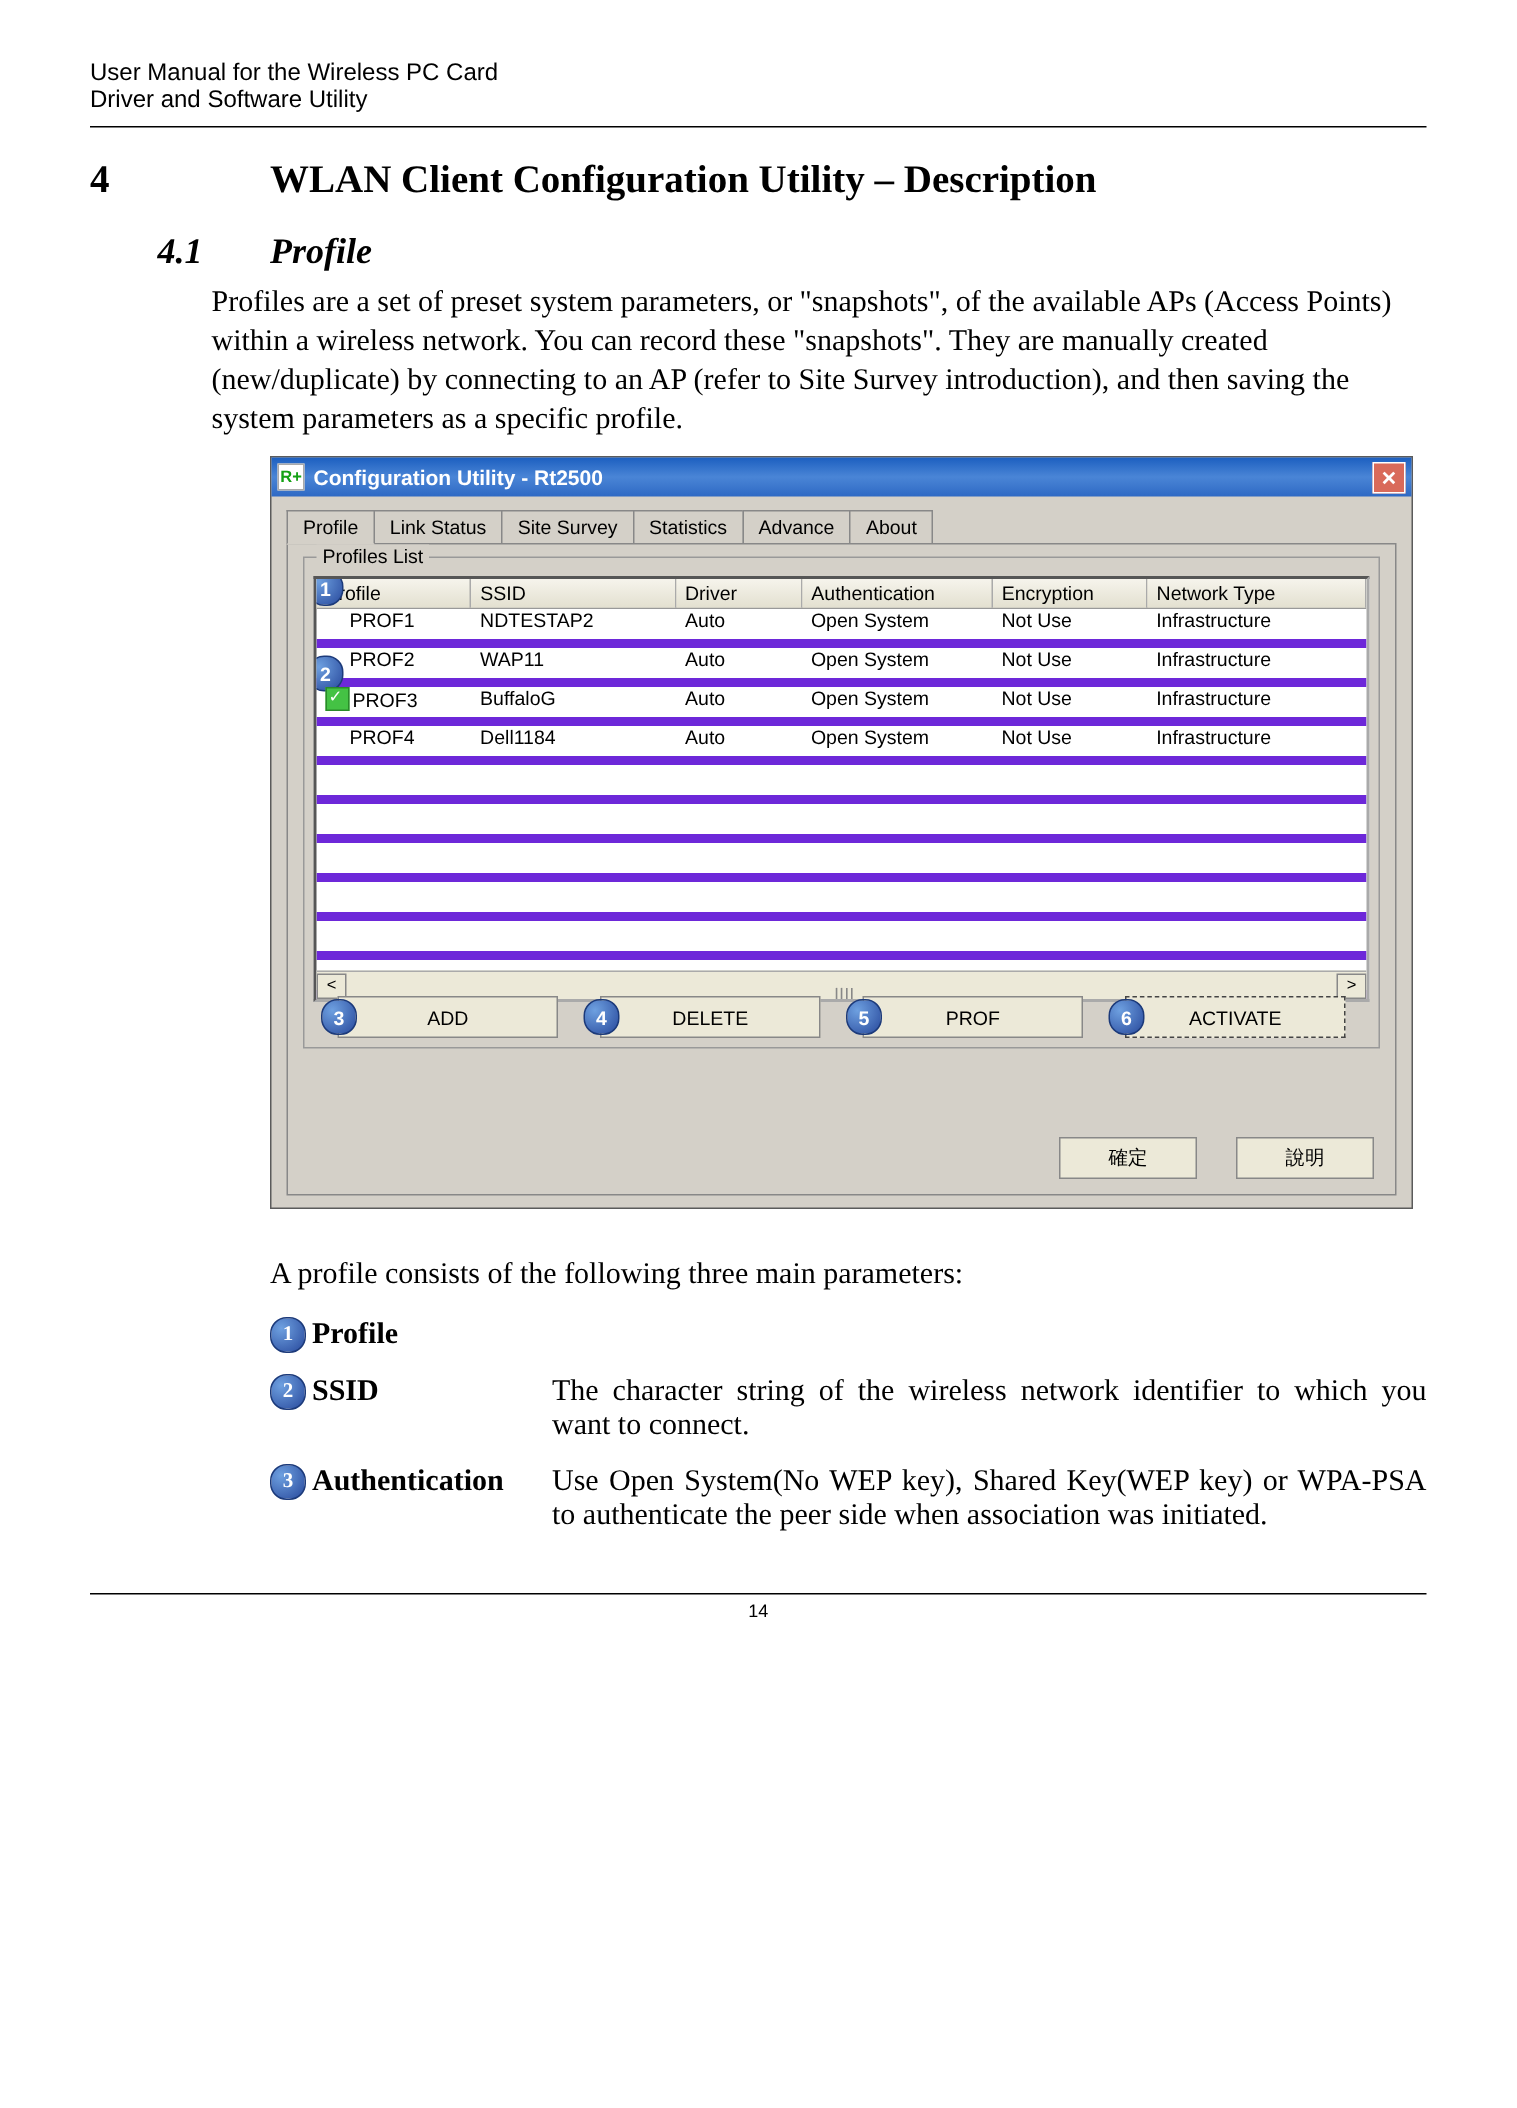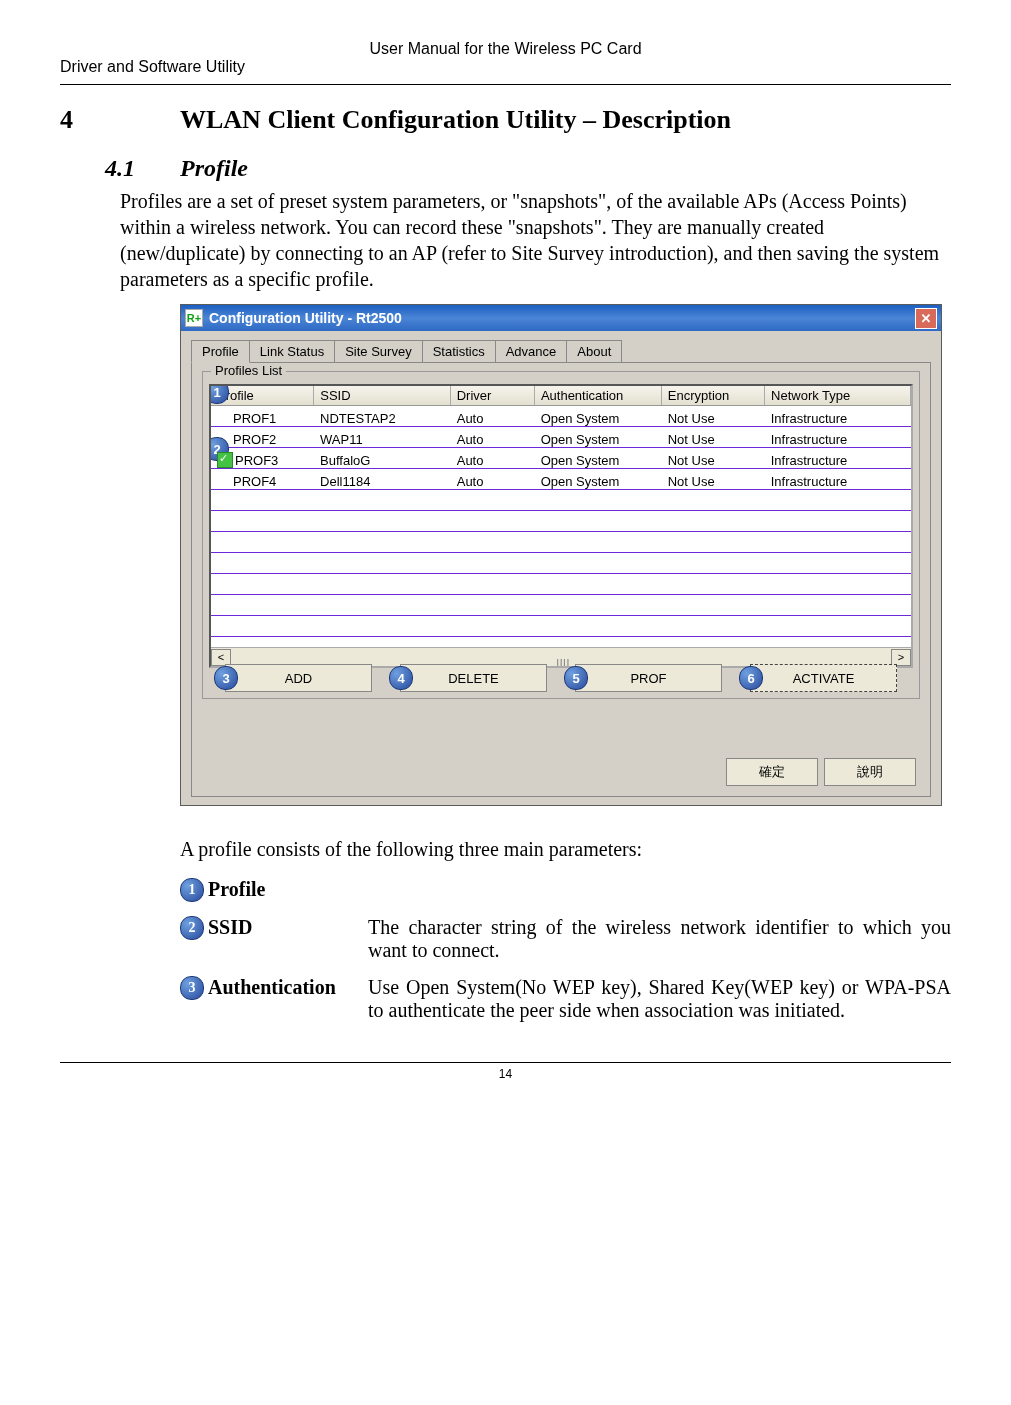--- a/index.html
+++ b/index.html
@@ -7,21 +7,21 @@
     background: #fff;
     margin: 0;
     padding: 40px 60px;
     width: 1011px;
     box-sizing: border-box;
     color: #000;
   }
   .header-line1 {
     font-family: Arial, Helvetica, sans-serif;
     font-size: 16px;
-    text-align: center;
+    text-align: left;
   }
   .header-line2 {
     font-family: Arial, Helvetica, sans-serif;
     font-size: 16px;
     text-align: left;
     border-bottom: 1px solid #000;
     padding-bottom: 8px;
   }
   .section-wrap {
     margin-top: 20px;
@@ -51,21 +51,21 @@
     font-size: 24px;
     width: 120px;
     display: inline-block;
   }
   .subsection-title {
     font-style: italic;
     font-weight: bold;
     font-size: 24px;
   }
   .body-text {
-    margin-left: 60px;
+    margin-left: 81px;
     font-size: 20px;
     line-height: 1.3;
     margin-bottom: 12px;
   }
   .body-text-center {
     margin-left: 120px;
     font-size: 20px;
     line-height: 1.3;
     margin-top: 30px;
     margin-bottom: 16px;
@@ -173,23 +173,23 @@
     overflow: hidden;
   }
   .c-prof { width: 95px; }
   .c-ssid { width: 130px; }
   .c-chan { width: 75px; }
   .c-auth { width: 120px; }
   .c-enc  { width: 95px; }
   .c-net  { width: 140px; }
   .lv-row {
     display: flex;
-    border-bottom: 1px solid #6d28d9;
+    border-bottom: 6px solid #6d28d9;
     height: 20px;
-    align-items: flex-end;
+    align-items: flex-start;
   }
   .lv-cell {
     padding: 0 6px;
     font-size: 13px;
     white-space: nowrap;
     overflow: hidden;
   }
   .lv-cell.c-prof { display:flex; align-items:center; }
   .lv-scroll {
     position: absolute;
@@ -265,21 +265,21 @@
     justify-content: center;
     border: 1px solid #1c3a7a;
   }
   .bubble-1 { left: -6px; top: -6px; }
   .bubble-2 { left: -6px; top: 51px; }
   .bottom-buttons {
     position: absolute;
     right: 14px;
     bottom: 10px;
     display: flex;
-    gap: 6px;
+    gap: 26px;
     padding-left: 40px;
   }
   .bottom-btn {
     width: 90px;
     height: 26px;
     background: #ece9d8;
     border: 1px solid #888;
     font-size: 13px;
     display: flex;
     align-items: center;

